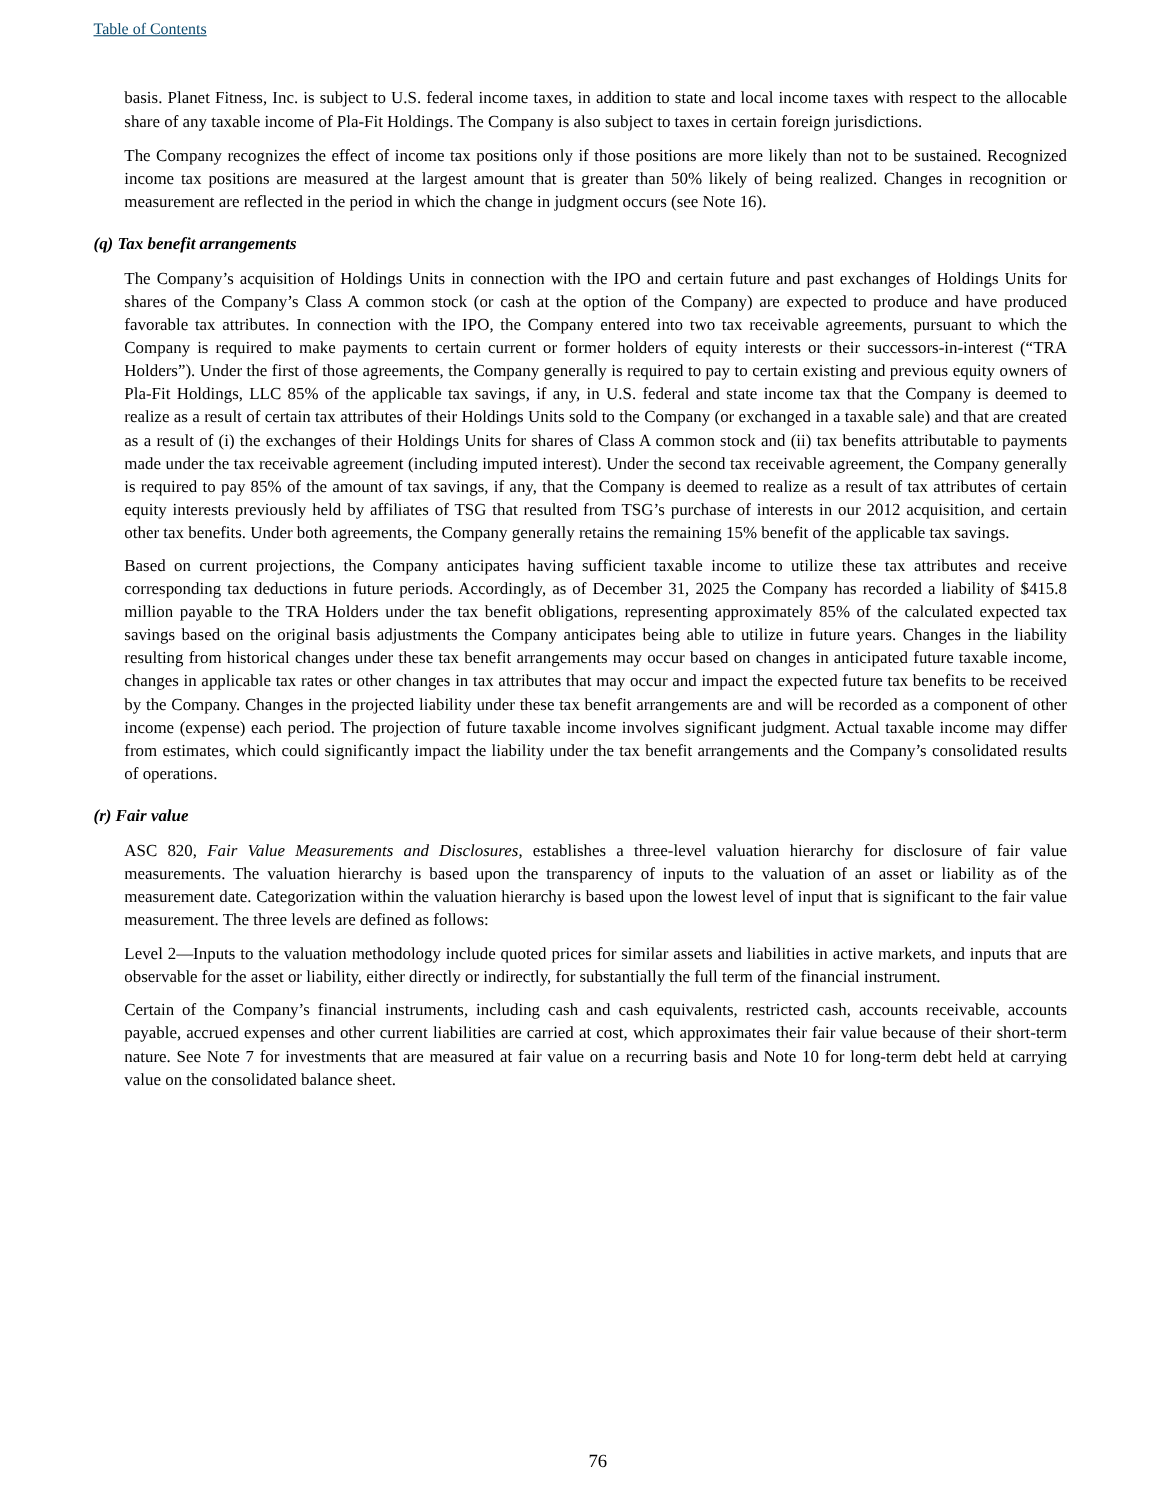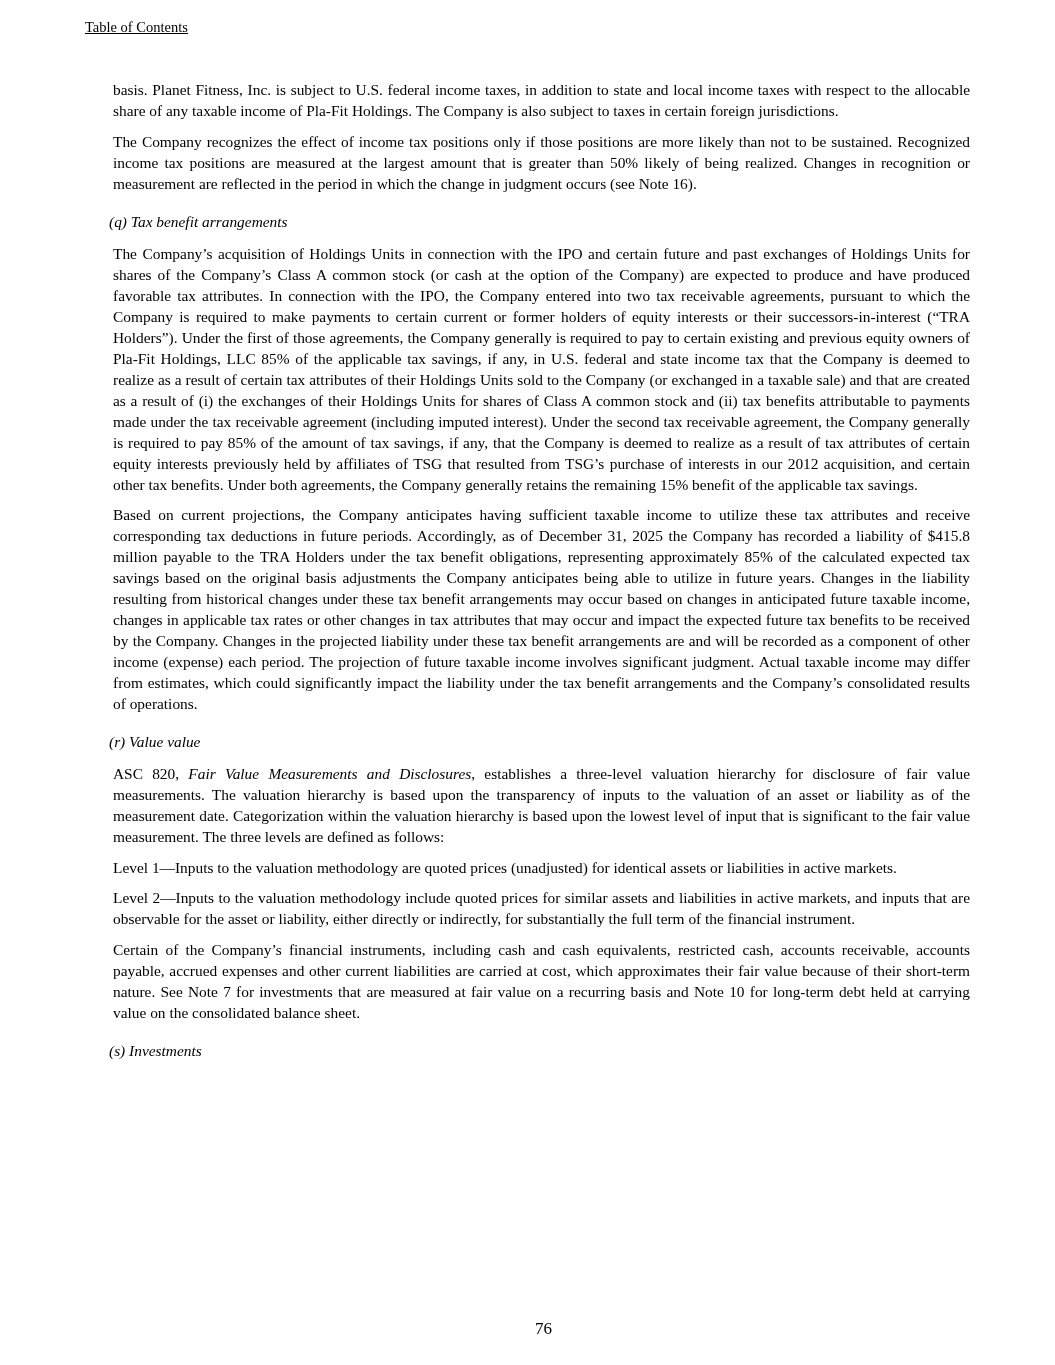--- a/index.html
+++ b/index.html
@@ -16,21 +16,21 @@
     position: relative;
     width: 1055px;
     height: 1365px;
     padding: 18px 85px 0 85px;
   }
   .toc-row {
     height: 18px;
   }
   .toc-link {
     font-size: 14.5px;
-    color: #000000;
+    color: #0c4a6e;
     text-decoration: underline;
     cursor: pointer;
   }
   .doc-header {
     text-align: center;
     font-weight: bold;
     font-size: 15.5px;
     line-height: 22px;
     margin-top: 2px;
   }
@@ -39,26 +39,25 @@
     font-size: 15.4px;
     line-height: 21px;
   }
   p.para {
     text-align: justify;
     margin-bottom: 9.5px;
     margin-left: 28px;
   }
   h3.section-heading {
     font-size: 15.4px;
-    font-weight: normal;
+    font-weight: bold;
     font-style: italic;
     margin-top: 17px;
     margin-bottom: 11px;
     text-align: left;
-    margin-left: 24px;
   }
   .page-number {
     position: absolute;
     bottom: 26px;
     left: 16px;
     width: 100%;
     text-align: center;
     font-size: 17px;
     margin-top: 28px;
   }
@@ -81,31 +80,29 @@
     <p class="para">basis. Planet Fitness, Inc. is subject to U.S. federal income taxes, in addition to state and local income taxes with respect to the allocable share of any taxable income of Pla-Fit Holdings. The Company is also subject to taxes in certain foreign jurisdictions.</p>
 
     <p class="para">The Company recognizes the effect of income tax positions only if those positions are more likely than not to be sustained. Recognized income tax positions are measured at the largest amount that is greater than 50% likely of being realized. Changes in recognition or measurement are reflected in the period in which the change in judgment occurs (see Note 16).</p>
 
     <h3 class="section-heading">(q) Tax benefit arrangements</h3>
 
     <p class="para">The Company’s acquisition of Holdings Units in connection with the IPO and certain future and past exchanges of Holdings Units for shares of the Company’s Class A common stock (or cash at the option of the Company) are expected to produce and have produced favorable tax attributes. In connection with the IPO, the Company entered into two tax receivable agreements, pursuant to which the Company is required to make payments to certain current or former holders of equity interests or their successors-in-interest (“TRA Holders”). Under the first of those agreements, the Company generally is required to pay to certain existing and previous equity owners of Pla-Fit Holdings, LLC 85% of the applicable tax savings, if any, in U.S. federal and state income tax that the Company is deemed to realize as a result of certain tax attributes of their Holdings Units sold to the Company (or exchanged in a taxable sale) and that are created as a result of (i) the exchanges of their Holdings Units for shares of Class A common stock and (ii) tax benefits attributable to payments made under the tax receivable agreement (including imputed interest). Under the second tax receivable agreement, the Company generally is required to pay 85% of the amount of tax savings, if any, that the Company is deemed to realize as a result of tax attributes of certain equity interests previously held by affiliates of TSG that resulted from TSG’s purchase of interests in our 2012 acquisition, and certain other tax benefits. Under both agreements, the Company generally retains the remaining 15% benefit of the applicable tax savings.</p>
 
     <p class="para">Based on current projections, the Company anticipates having sufficient taxable income to utilize these tax attributes and receive corresponding tax deductions in future periods. Accordingly, as of December 31, 2025 the Company has recorded a liability of $415.8 million payable to the TRA Holders under the tax benefit obligations, representing approximately 85% of the calculated expected tax savings based on the original basis adjustments the Company anticipates being able to utilize in future years. Changes in the liability resulting from historical changes under these tax benefit arrangements may occur based on changes in anticipated future taxable income, changes in applicable tax rates or other changes in tax attributes that may occur and impact the expected future tax benefits to be received by the Company. Changes in the projected liability under these tax benefit arrangements are and will be recorded as a component of other income (expense) each period. The projection of future taxable income involves significant judgment. Actual taxable income may differ from estimates, which could significantly impact the liability under the tax benefit arrangements and the Company’s consolidated results of operations.</p>
 
-    <h3 class="section-heading">(r) Value value</h3>
+    <h3 class="section-heading">(r) Fair value</h3>
 
     <p class="para"><span>ASC 820, </span><em class="inline-italic">Fair Value Measurements and Disclosures</em><span>, establishes a three-level valuation hierarchy for disclosure of fair value measurements. The valuation hierarchy is based upon the transparency of inputs to the valuation of an asset or liability as of the measurement date. Categorization within the valuation hierarchy is based upon the lowest level of input that is significant to the fair value measurement. The three levels are defined as follows:</span></p>
 
-    <p class="para">Level 1—Inputs to the valuation methodology are quoted prices (unadjusted) for identical assets or liabilities in active markets.</p>
 
     <p class="para">Level 2—Inputs to the valuation methodology include quoted prices for similar assets and liabilities in active markets, and inputs that are observable for the asset or liability, either directly or indirectly, for substantially the full term of the financial instrument.</p>
 
 
     <p class="para">Certain of the Company’s financial instruments, including cash and cash equivalents, restricted cash, accounts receivable, accounts payable, accrued expenses and other current liabilities are carried at cost, which approximates their fair value because of their short-term nature. See Note 7 for investments that are measured at fair value on a recurring basis and Note 10 for long-term debt held at carrying value on the consolidated balance sheet.</p>
 
-    <h3 class="section-heading">(s) Investments</h3>
 
 
   </div>
 
   <div class="page-number">76</div>
 
 </div>
 
 </body></html>

